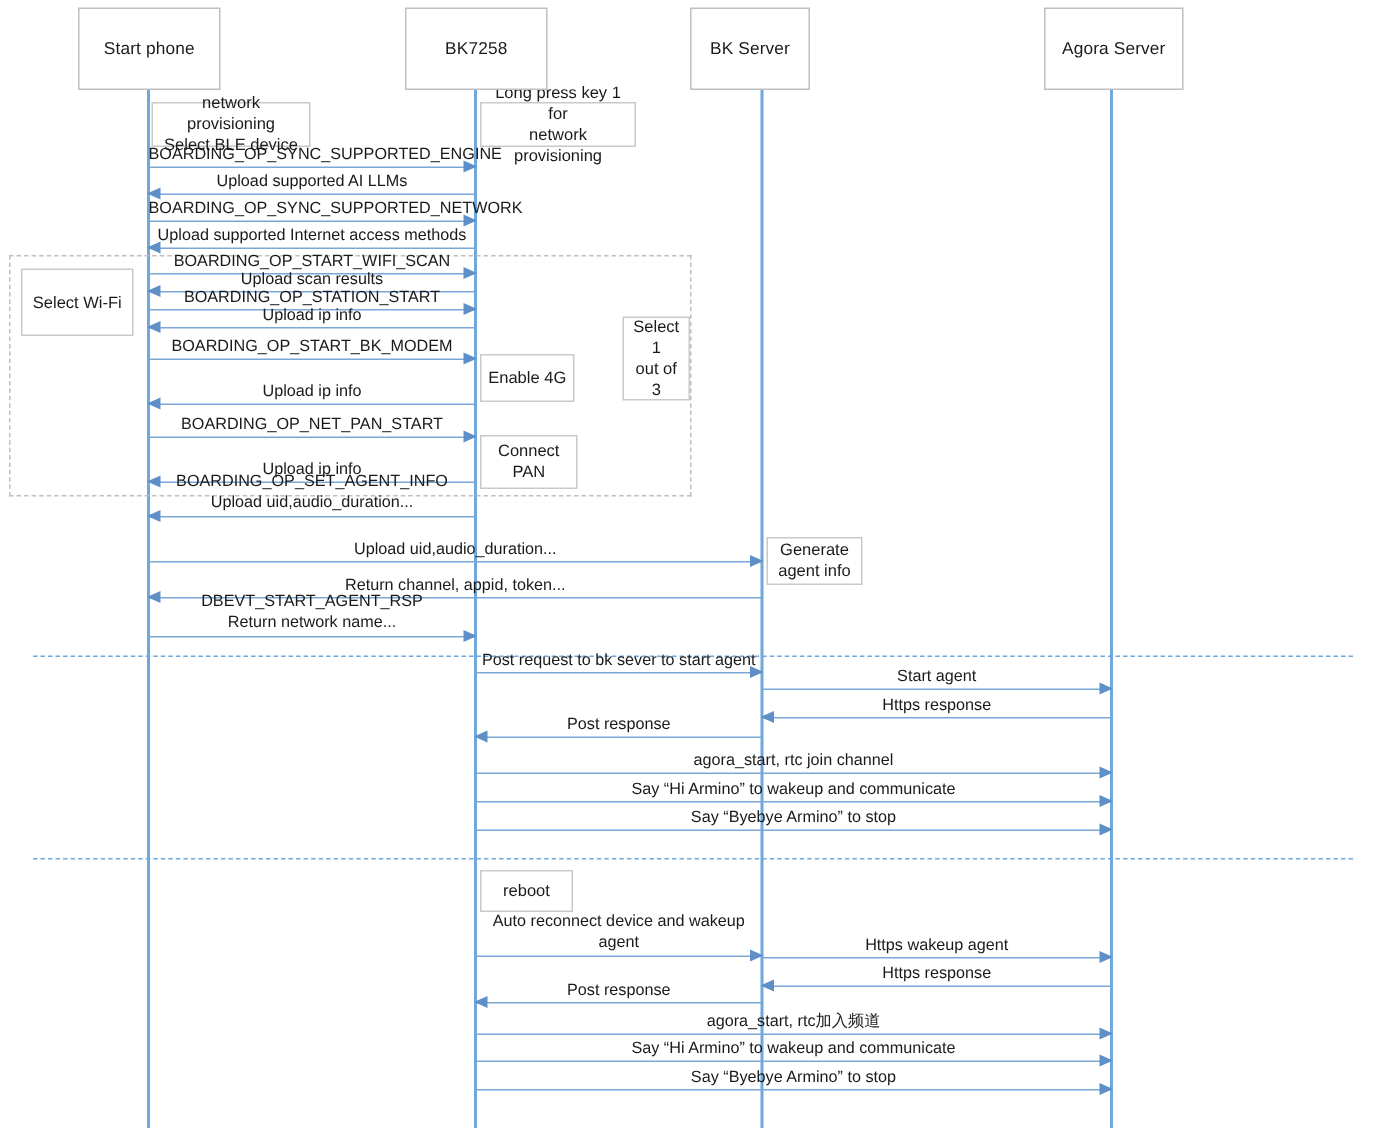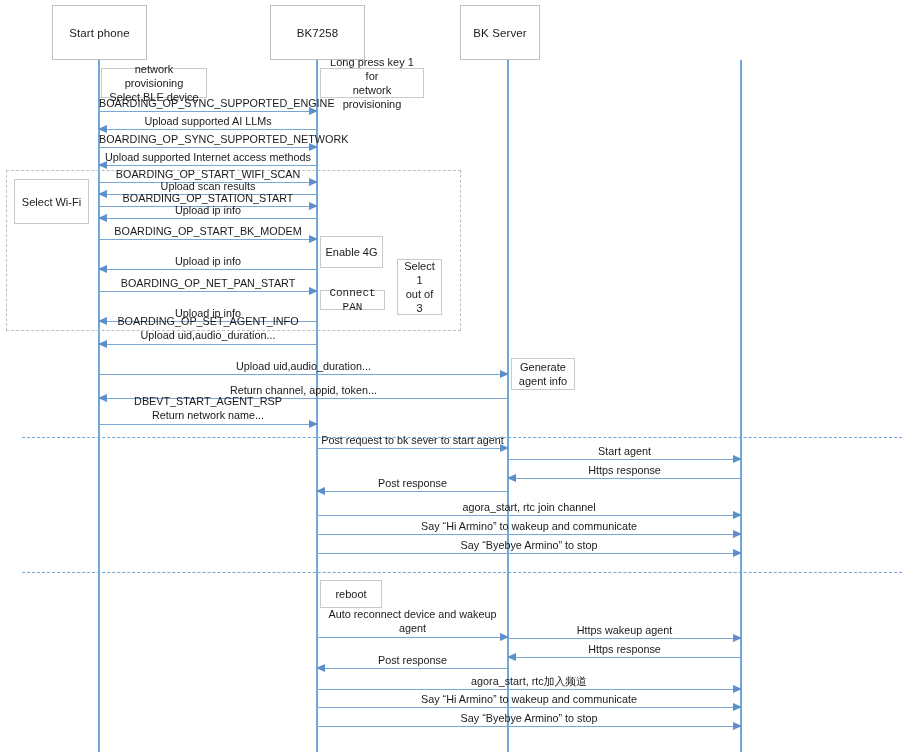--- a/index.html
+++ b/index.html
@@ -273,22 +273,23 @@
       <div class="line" style="border-top-color: rgb(123, 167, 215);"></div>
       <div class="head" style="border-left-color: rgb(94, 143, 199);"></div>
       <div class="cap">Say “Byebye Armino” to stop</div>
     </div>
     <div class="note" style="left: 101px; top: 68px; width: 106px; height: 30px;">network provisioning
 Select BLE device</div>
     <div class="note" style="left: 320px; top: 68px; width: 104px; height: 30px;">Long press key 1 for
 network provisioning</div>
     <div class="note" style="left: 14px; top: 179px; width: 75px; height: 45px;">Select Wi-Fi</div>
     <div class="note" style="left: 320px; top: 236px; width: 63px; height: 32px;">Enable 4G</div>
-    <div class="note" style="left: 320px; top: 290px; width: 65px; height: 20px; font-family: Liberation Mono, monospace;">Connect PAN</div>
-    <div class="note" style="left: 397px; top: 211px; width: 45px; height: 56px; margin-top: 48px;">Select 1
+    <div class="note" style="left: 320px; top: 290px; width: 65px; height: 36px;">Connect PAN</div>
+    <div class="note" style="left: 415px; top: 211px; width: 45px; height: 56px;">Select 1
 out of 3</div>
     <div class="note" style="left: 511px; top: 358px; width: 64px; height: 32px;">Generate
 agent info</div>
     <div class="note" style="left: 320px; top: 580px; width: 62px; height: 28px;">reboot</div>
     <div class="actor" style="left: 52px; top: 5px; width: 95px; height: 55px;">Start phone</div>
     <div class="actor" style="left: 270px; top: 5px; width: 95px; height: 55px;">BK7258</div>
     <div class="actor" style="left: 460px; top: 5px; width: 80px; height: 55px;">BK Server</div>
+    <div class="actor" style="left: 696px; top: 5px; width: 93px; height: 55px;">Agora Server</div>
   </div>
 
 </body></html>

